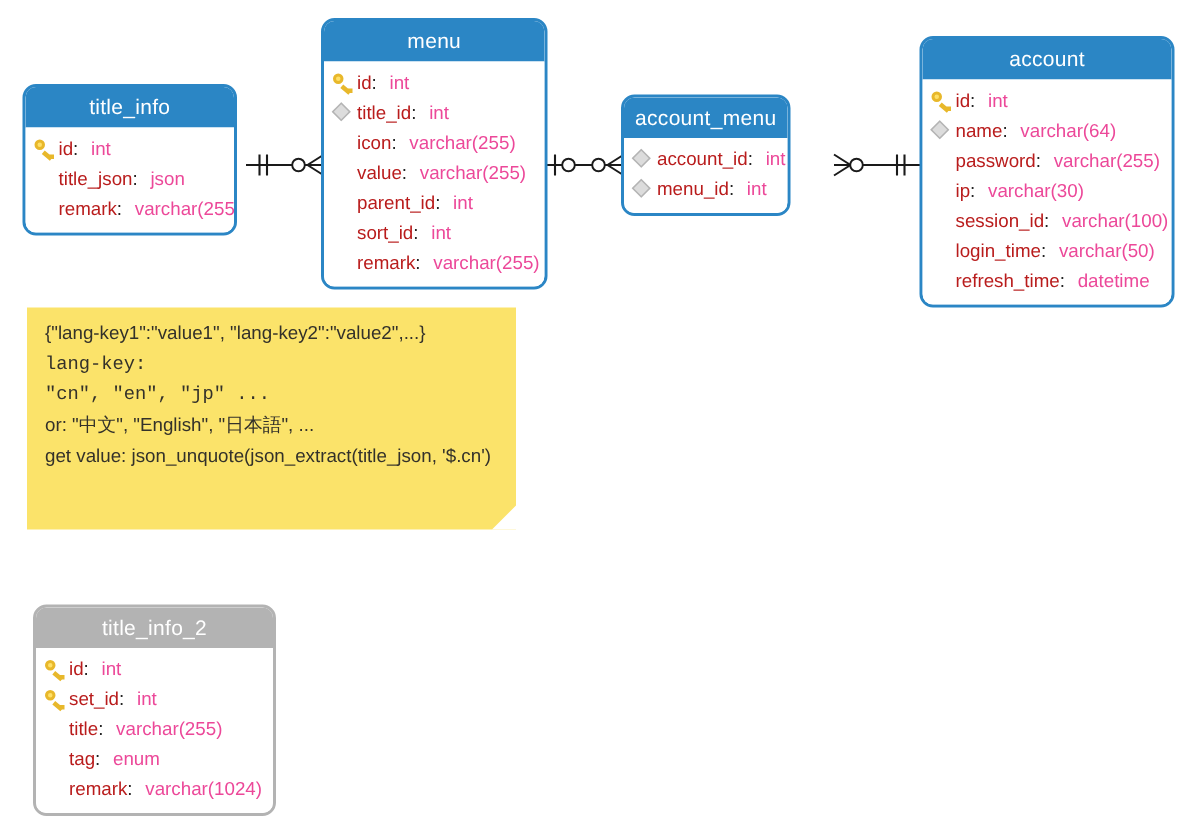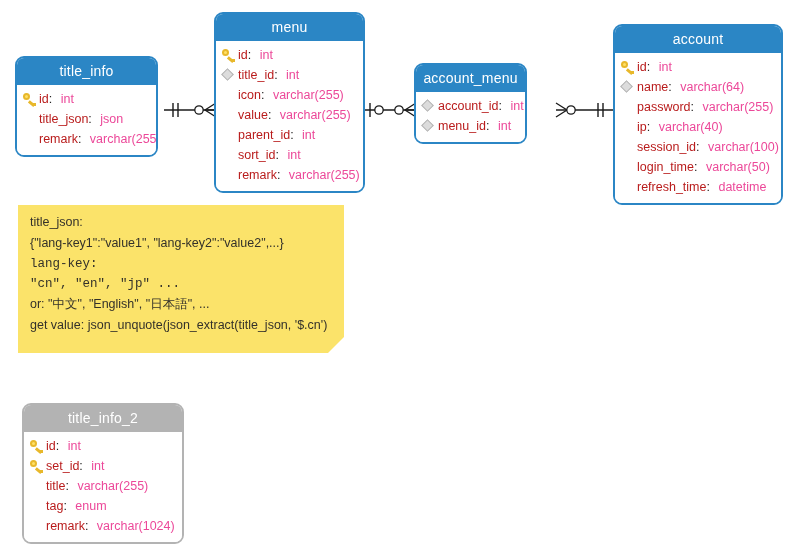--- a/index.html
+++ b/index.html
@@ -304,21 +304,21 @@
       <div class="field">
         <span class="field-marker"></span>
         <span class="field-name">password</span>
           <span class="colon">:&nbsp;</span>
           <span class="field-type">varchar(255)</span>
       </div>
       <div class="field">
         <span class="field-marker"></span>
         <span class="field-name">ip</span>
           <span class="colon">:&nbsp;</span>
-          <span class="field-type">varchar(40)</span>
+          <span class="field-type">varchar(30)</span>
       </div>
       <div class="field">
         <span class="field-marker"></span>
         <span class="field-name">session_id</span>
           <span class="colon">:&nbsp;</span>
           <span class="field-type">varchar(100)</span>
       </div>
       <div class="field">
         <span class="field-marker"></span>
         <span class="field-name">login_time</span>
@@ -376,21 +376,20 @@
       <div class="field">
         <span class="field-marker"></span>
         <span class="field-name">remark</span>
           <span class="colon">:&nbsp;</span>
           <span class="field-type">varchar(1024)</span>
       </div>
     </div>
   </div>
 
   <div class="note" style="left:18px; top:205px; width:326px; height:148px;">
-    <div class="note-line">title_json:</div>
     <div class="note-line">{"lang-key1":"value1", "lang-key2":"value2",...}</div>
     <div class="note-line tight">lang-key:</div>
     <div class="note-line tight">"cn", "en", "jp" ...</div>
     <div class="note-line">or: "中文", "English", "日本語", ...</div>
     <div class="note-line">get value: json_unquote(json_extract(title_json, '$.cn')</div>
     <span class="note-fold"></span>
   </div>
 
 </div>
 

